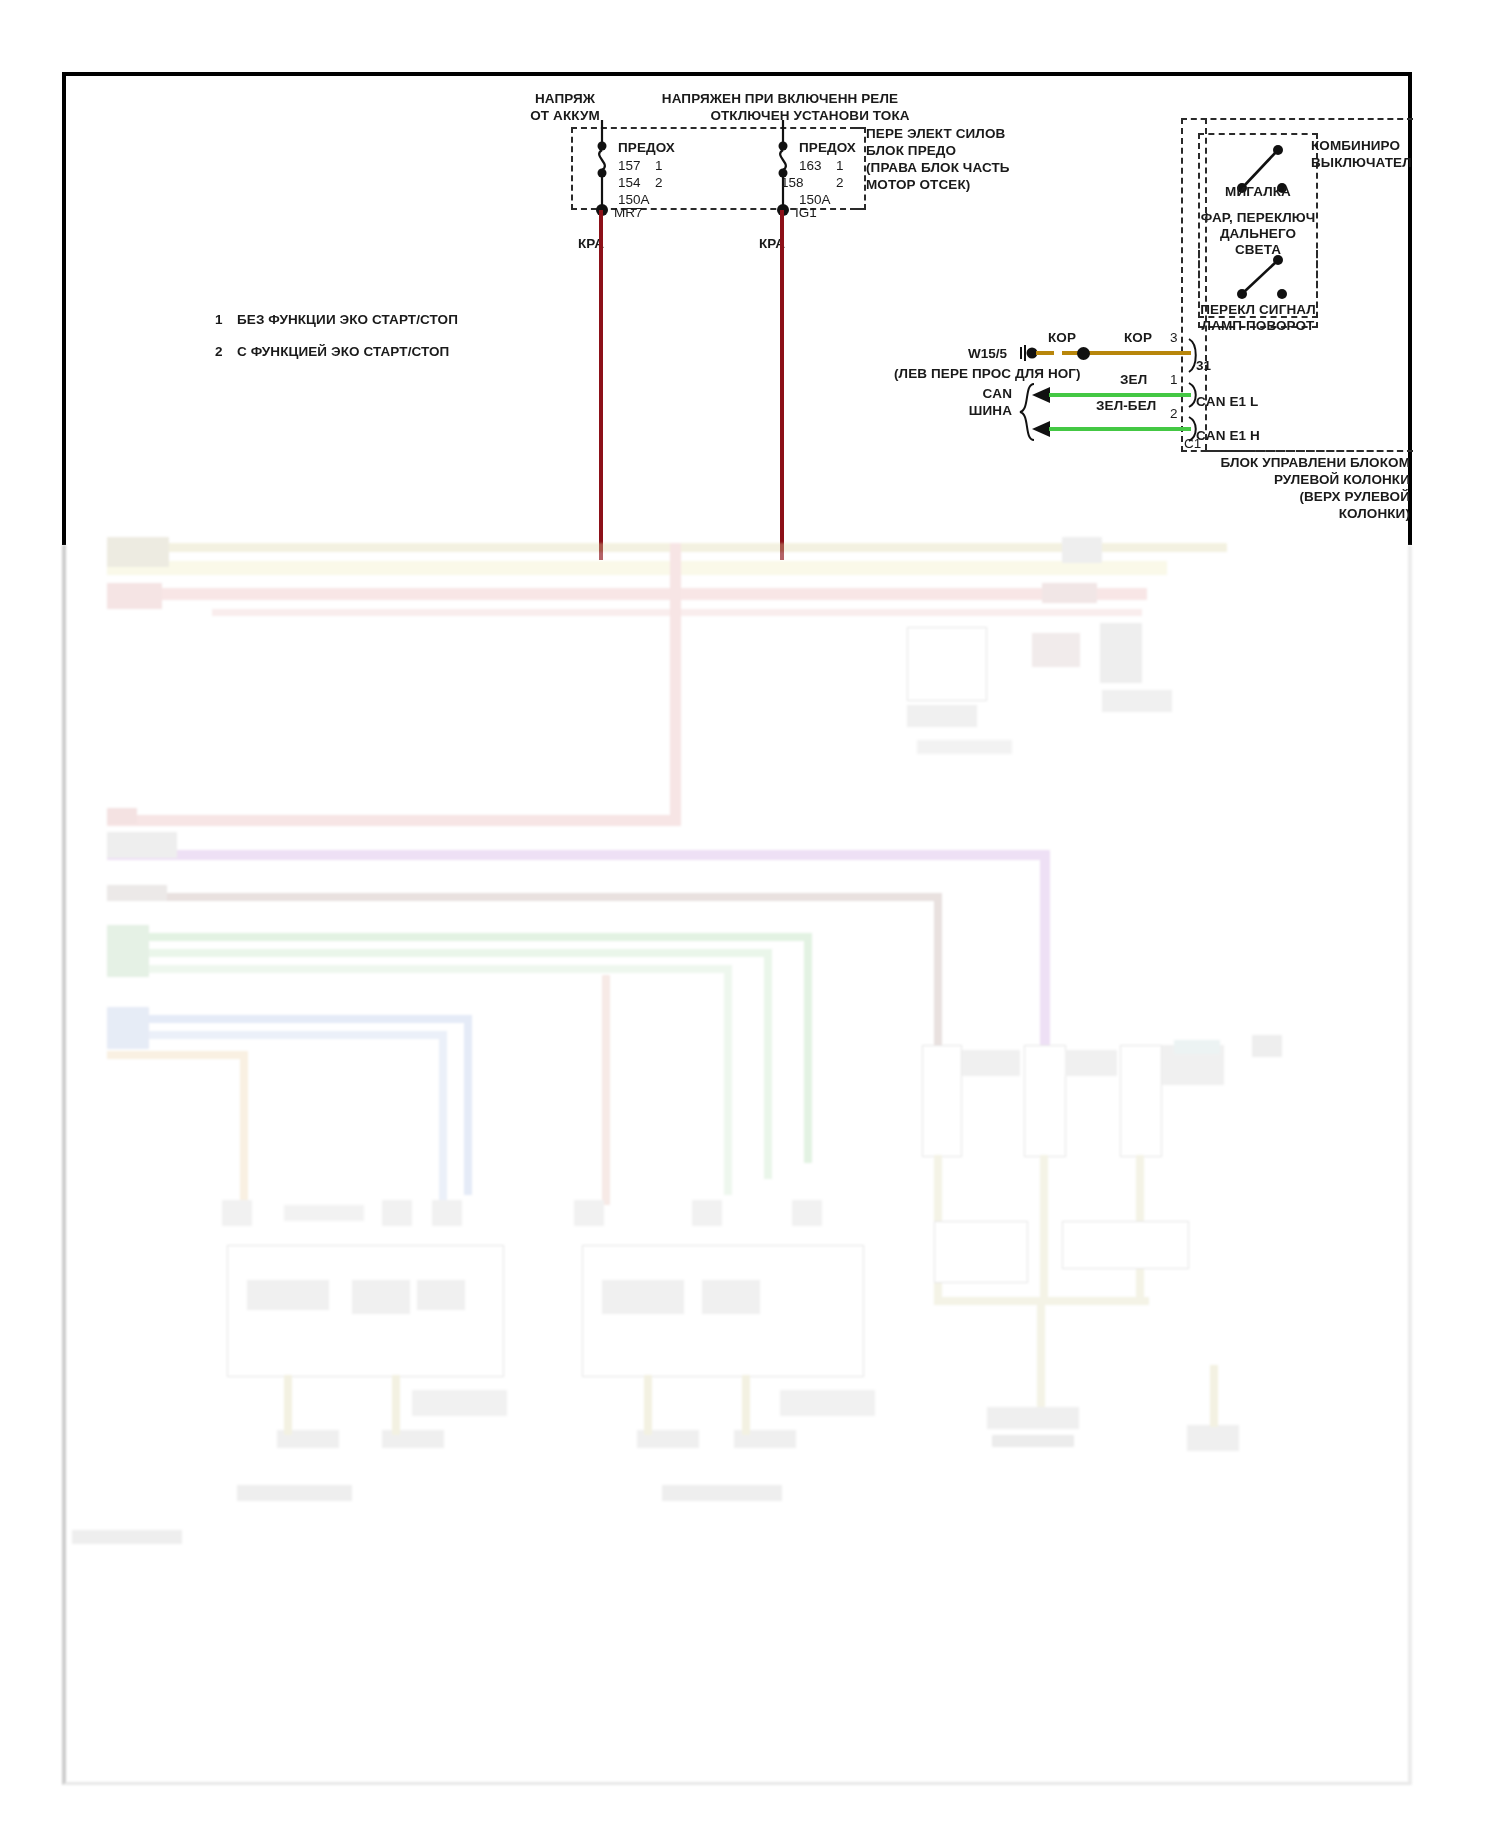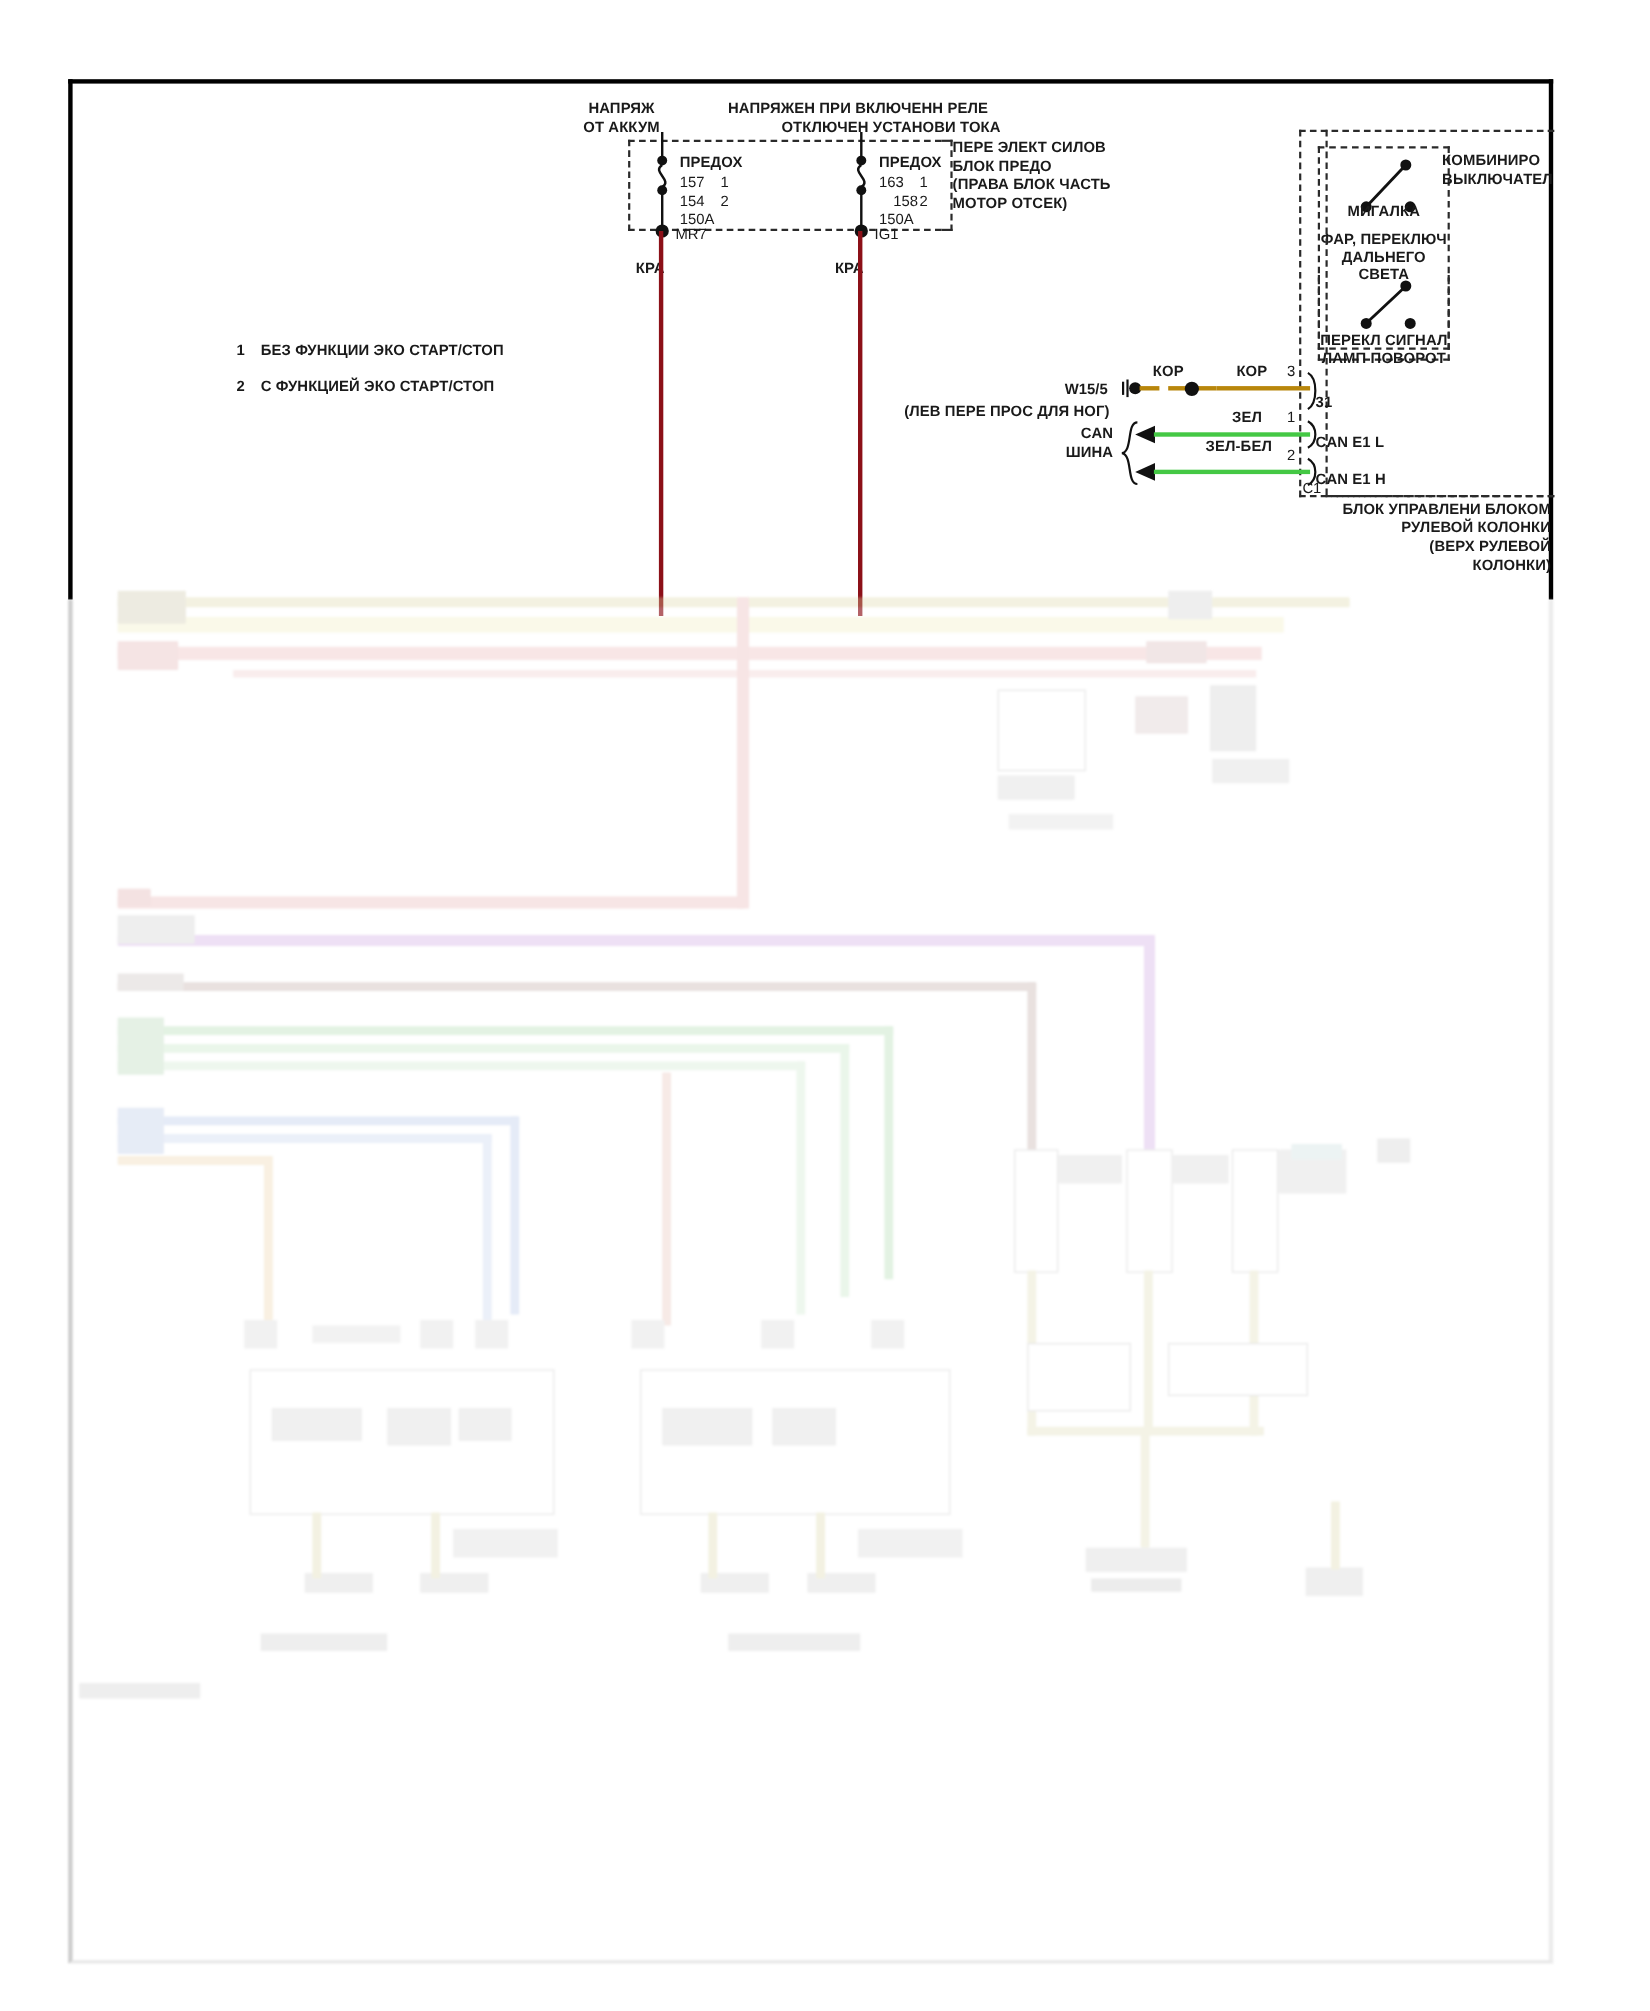--- a/index.html
+++ b/index.html
@@ -76,21 +76,21 @@
 <svg class="abs" style="left:769px;top:120px;" width="36" height="95">
   <line x1="14" y1="0" x2="14" y2="24" stroke="#111" stroke-width="2.2"></line>
   <circle cx="14" cy="26" r="4.5" fill="#111"></circle>
   <path d="M14,30 C 4,36 24,44 14,50" stroke="#111" stroke-width="2.2" fill="none"></path>
   <circle cx="14" cy="53" r="4.5" fill="#111"></circle>
   <line x1="14" y1="56" x2="14" y2="90" stroke="#111" stroke-width="2.2"></line>
 </svg>
 <div class="abs lbl" style="left:799px;top:140px;">ПРЕДОХ</div>
 <div class="abs lbl-n" style="left:799px;top:158px;">163</div>
 <div class="abs lbl-n" style="left:836px;top:158px;">1</div>
-<div class="abs lbl-n" style="left:812px;top:175px;text-align:right;">158</div>
+<div class="abs lbl-n" style="left:781px;top:175px;text-align:right;">158</div>
 <div class="abs lbl-n" style="left:836px;top:175px;">2</div>
 <div class="abs lbl-n" style="left:799px;top:192px;">150A</div>
 
 <div class="abs lbl" style="left:866px;top:126px;">ПЕРЕ ЭЛЕКТ СИЛОВ</div>
 <div class="abs lbl" style="left:866px;top:143px;">БЛОК ПРЕДО</div>
 <div class="abs lbl" style="left:866px;top:160px;">(ПРАВА БЛОК ЧАСТЬ</div>
 <div class="abs lbl" style="left:866px;top:177px;">МОТОР ОТСЕК)</div>
 
 <div class="bigdot" style="left:596px;top:204px;"></div>
 <div class="abs lbl-n" style="left:614px;top:205px;">MR7</div>
@@ -128,21 +128,21 @@
 
 <div class="abs lbl" style="left:1311px;top:138px;">КОМБИНИРО</div>
 <div class="abs lbl" style="left:1311px;top:155px;">ВЫКЛЮЧАТЕЛ</div>
 
 <div class="abs lbl-n" style="left:968px;top:346px;font-weight:bold;">W15/5</div>
 <svg class="abs" style="left:1019px;top:344px;" width="22" height="20">
   <line x1="2" y1="3" x2="2" y2="15" stroke="#111" stroke-width="2"></line>
   <line x1="6" y1="1" x2="6" y2="17" stroke="#111" stroke-width="2"></line>
   <circle cx="13" cy="9" r="5.5" fill="#111"></circle>
 </svg>
-<div class="abs lbl" style="left:822px;top:366px;">(ЛЕВ ПЕРЕ ПРОС ДЛЯ НОГ)</div>
+<div class="abs lbl" style="left:894px;top:366px;">(ЛЕВ ПЕРЕ ПРОС ДЛЯ НОГ)</div>
 
 <div class="abs w-brown" style="left:1036px;top:351px;width:18px;height:4px;"></div>
 <div class="abs w-brown" style="left:1062px;top:351px;width:18px;height:4px;"></div>
 <div class="abs w-brown" style="left:1088px;top:351px;width:18px;height:4px;"></div>
 <div class="abs bigdot" style="left:1077px;top:347px;width:13px;height:13px;"></div>
 <div class="abs w-brown" style="left:1106px;top:351px;width:85px;height:4px;"></div>
 <div class="abs lbl" style="left:1048px;top:330px;">КОР</div>
 <div class="abs lbl" style="left:1124px;top:330px;">КОР</div>
 <div class="abs lbl-n" style="left:1170px;top:330px;">3</div>
 

